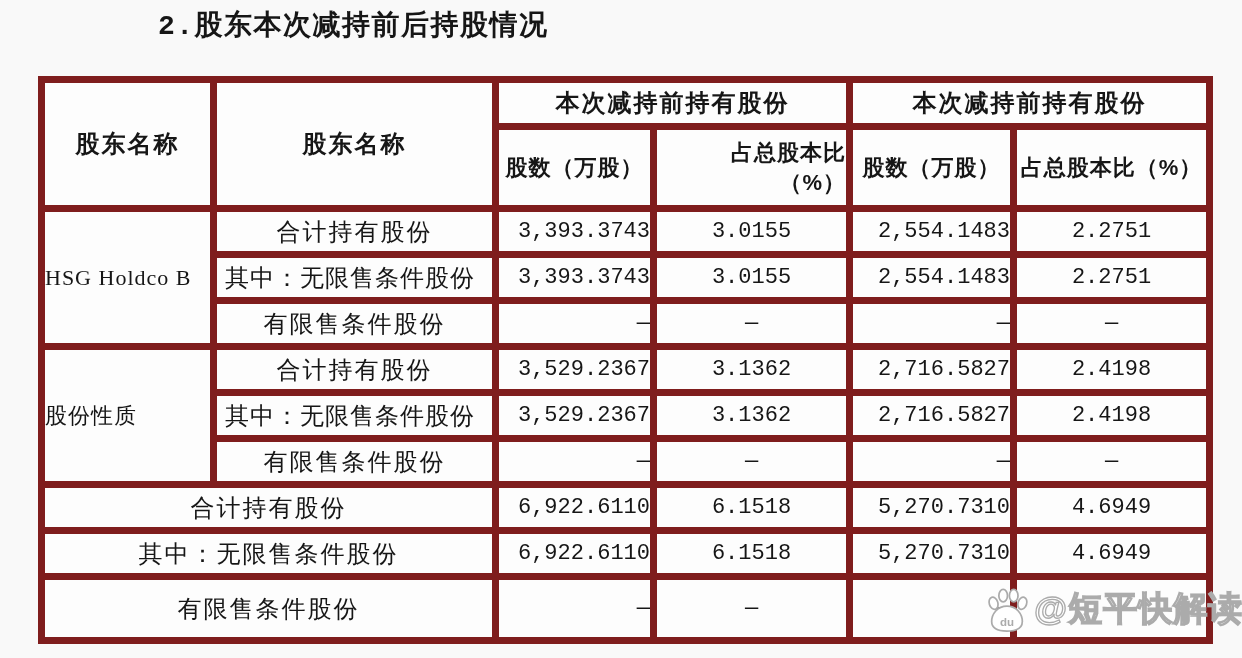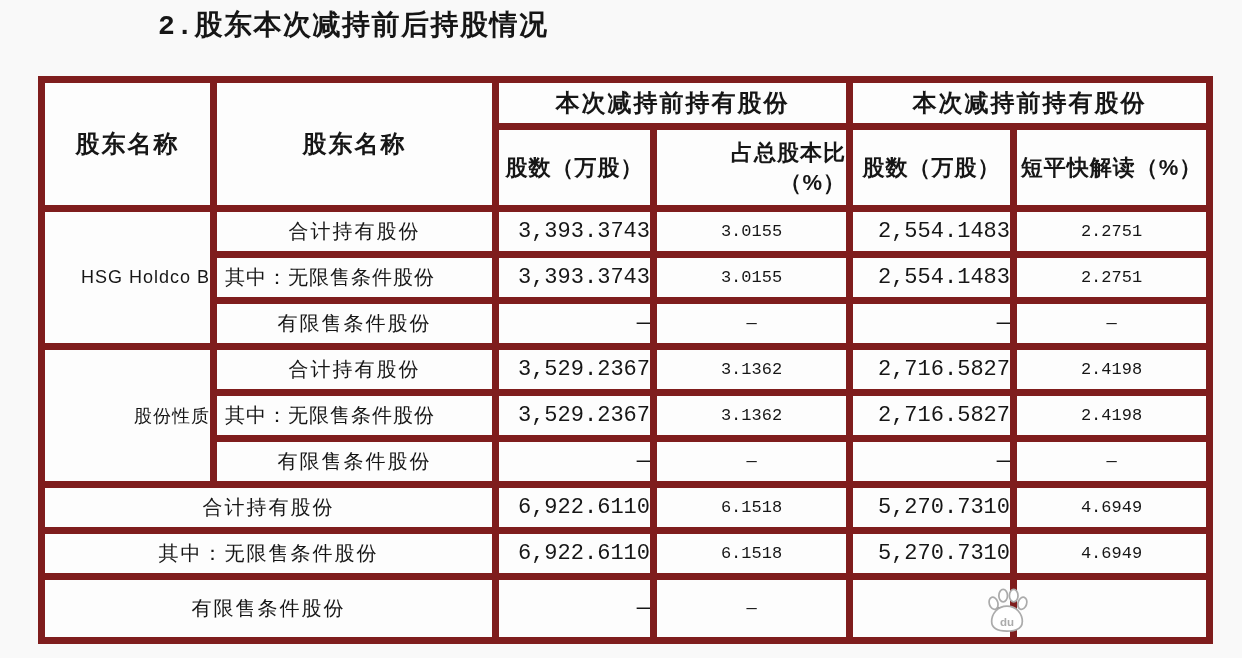--- a/index.html
+++ b/index.html
@@ -49,44 +49,44 @@
   .hdr-sub {
     font-family: "Liberation Sans", sans-serif;
     font-weight: bold;
     text-align: center;
     font-size: 22px;
     letter-spacing: 1px;
   }
   .hdr-sub .line { display: block; line-height: 1.35; text-align: right; }
 
   .name-cell {
-    font-family: Liberation Sans, sans-serif;
-    font-size: 18px;
-    text-align: right;
+    font-family: Liberation Serif, serif;
+    font-size: 22px;
+    text-align: left;
     letter-spacing: 1px;
   }
   .label-cell {
-    font-size: 20px;
+    font-size: 24px;
     text-align: center;
     letter-spacing: 2px;
   }
   .label-cell.left {
     text-align: left;
     padding-left: 8px;
     letter-spacing: 1px;
   }
   .num-cell {
     font-family: "Liberation Mono", monospace;
     font-size: 22px;
     text-align: right;
     padding-right: 12px;
   }
   .pct-cell {
     font-family: "Liberation Mono", monospace;
-    font-size: 17px;
+    font-size: 22px;
     text-align: center;
   }
 
   .watermark {
     position: absolute;
     left: 984px; top: 586px;
     display: flex;
     gap: 4px;
     z-index: 5;
   }
@@ -123,21 +123,21 @@
     <td class="hdr" colspan="2">本次减持前持有股份</td>
     <td class="hdr" colspan="2">本次减持前持有股份</td>
   </tr>
   <tr class="h2">
     <td class="hdr-sub">股数（万股）</td>
     <td class="hdr-sub">
       <span class="line">占总股本比</span>
       <span class="line">（%）</span>
     </td>
     <td class="hdr-sub">股数（万股）</td>
-    <td class="hdr-sub">短平快解读（%）</td>
+    <td class="hdr-sub">占总股本比（%）</td>
   </tr>
 
   <tr class="r">
     <td class="name-cell" rowspan="3">HSG Holdco B</td>
     <td class="label-cell">合计持有股份</td>
     <td class="num-cell">3,393.3743</td>
     <td class="pct-cell">3.0155</td>
     <td class="num-cell">2,554.1483</td>
     <td class="pct-cell">2.2751</td>
   </tr>
@@ -205,13 +205,14 @@
 
 <div class="watermark">
   <svg width="46" height="48" viewBox="0 0 48 50">
     <ellipse cx="10" cy="18" rx="4.5" ry="6.5" fill="#ffffff" stroke="#ababab" stroke-width="1.8" transform="rotate(-18 10 18)"></ellipse>
     <ellipse cx="20" cy="10" rx="4.5" ry="6.5" fill="#ffffff" stroke="#ababab" stroke-width="1.8"></ellipse>
     <ellipse cx="31" cy="10" rx="4.5" ry="6.5" fill="#ffffff" stroke="#ababab" stroke-width="1.8"></ellipse>
     <ellipse cx="40" cy="18" rx="4.5" ry="6.5" fill="#ffffff" stroke="#ababab" stroke-width="1.8" transform="rotate(18 40 18)"></ellipse>
     <path d="M24 21 C14 21 8 29 8 37 C8 44 14 47 24 47 C34 47 40 44 40 37 C40 29 34 21 24 21 Z" fill="#ffffff" stroke="#ababab" stroke-width="1.8"></path>
     <text x="24" y="42" text-anchor="middle" font-size="12" font-weight="bold" fill="#ababab" font-family="Liberation Sans, sans-serif">du</text>
   </svg>
+  <span class="wm-text">@短平快解读</span>
 </div>
 
 </body></html>

